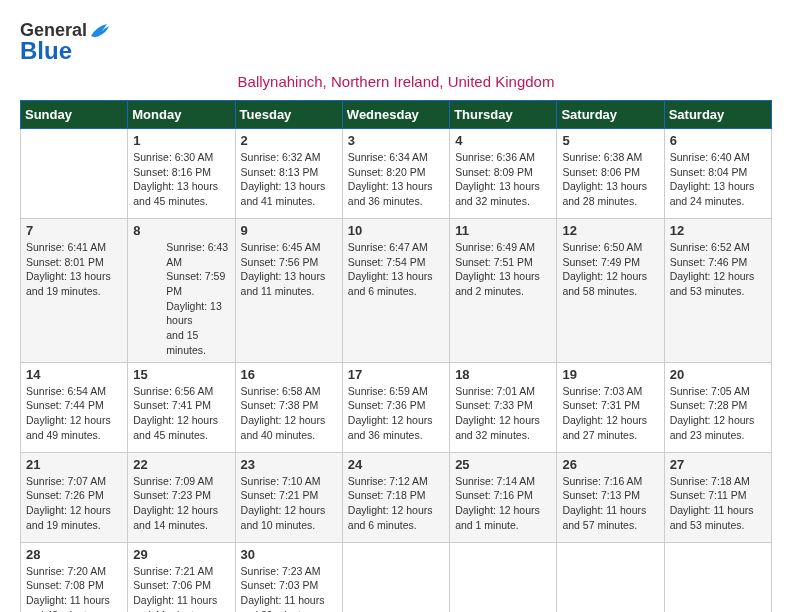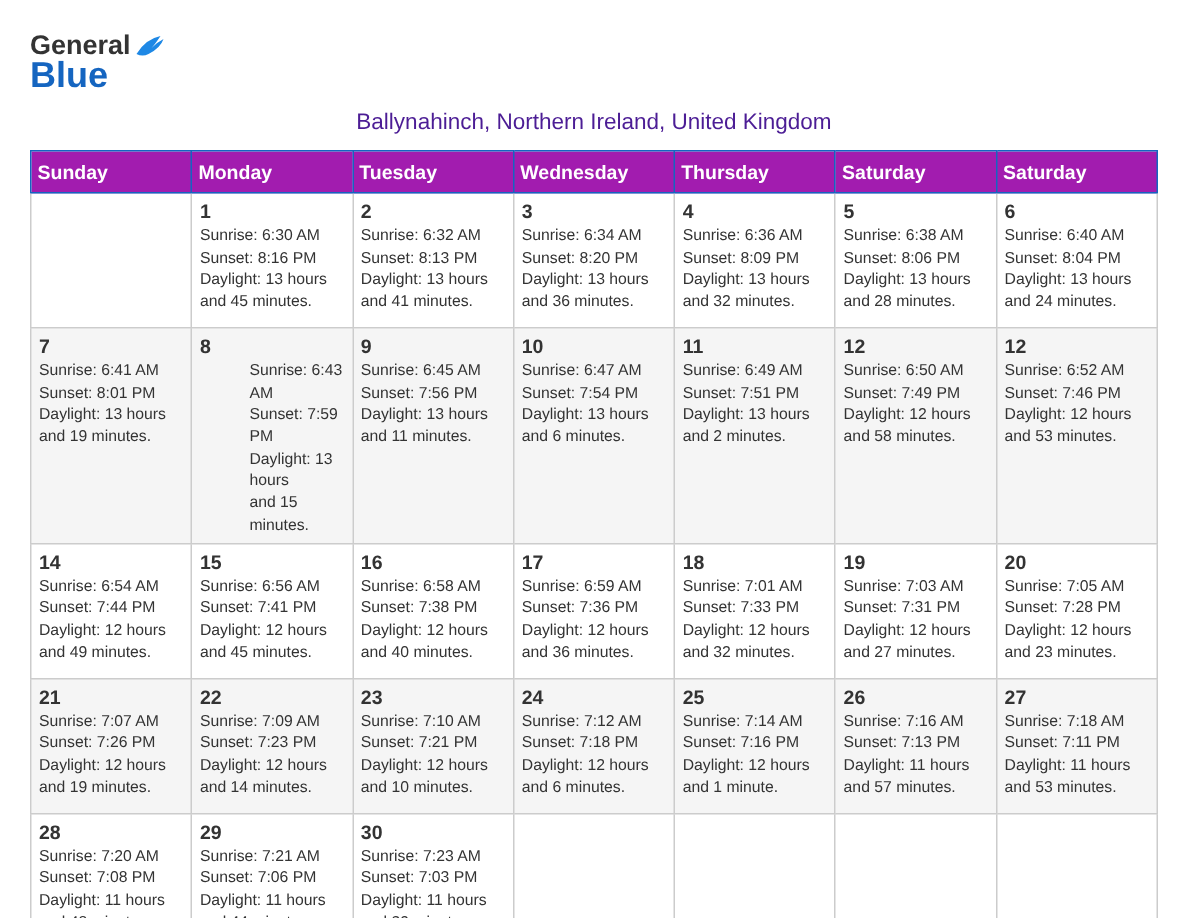--- a/index.html
+++ b/index.html
@@ -26,31 +26,31 @@
     .title-block {
       text-align: right;
     }
     .month-year {
       font-size: 36px;
       font-weight: bold;
       color: #333;
     }
     .location {
       font-size: 15px;
-      color: #4c1d95;
+      color: #be185d;
       text-align: center;
       margin-bottom: 10px;
     }
     table {
       width: 100%;
       border-collapse: collapse;
       font-size: 11px;
     }
     thead th {
-      background-color: #a21caf;
+      background-color: #14532d;
       color: #fff;
       padding: 6px 4px;
       text-align: left;
       font-size: 13px;
       font-weight: bold;
       border: 1px solid #1565c0;
     }
     tbody td {
       border: 1px solid #ccc;
       vertical-align: top;

